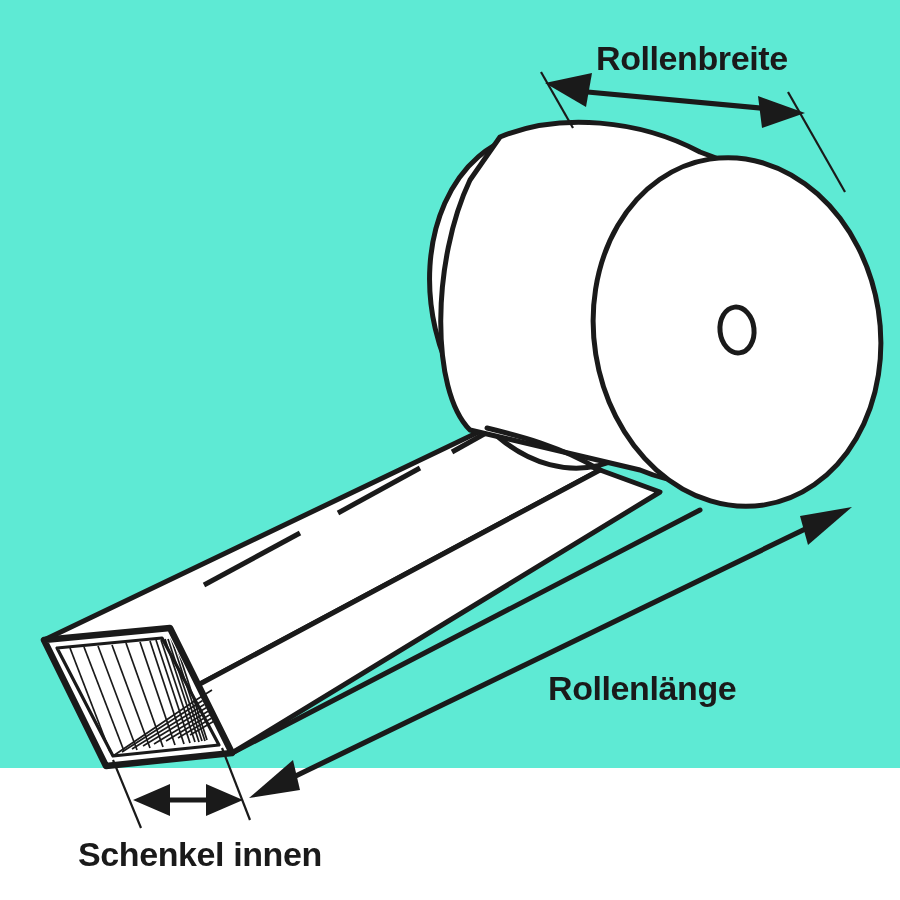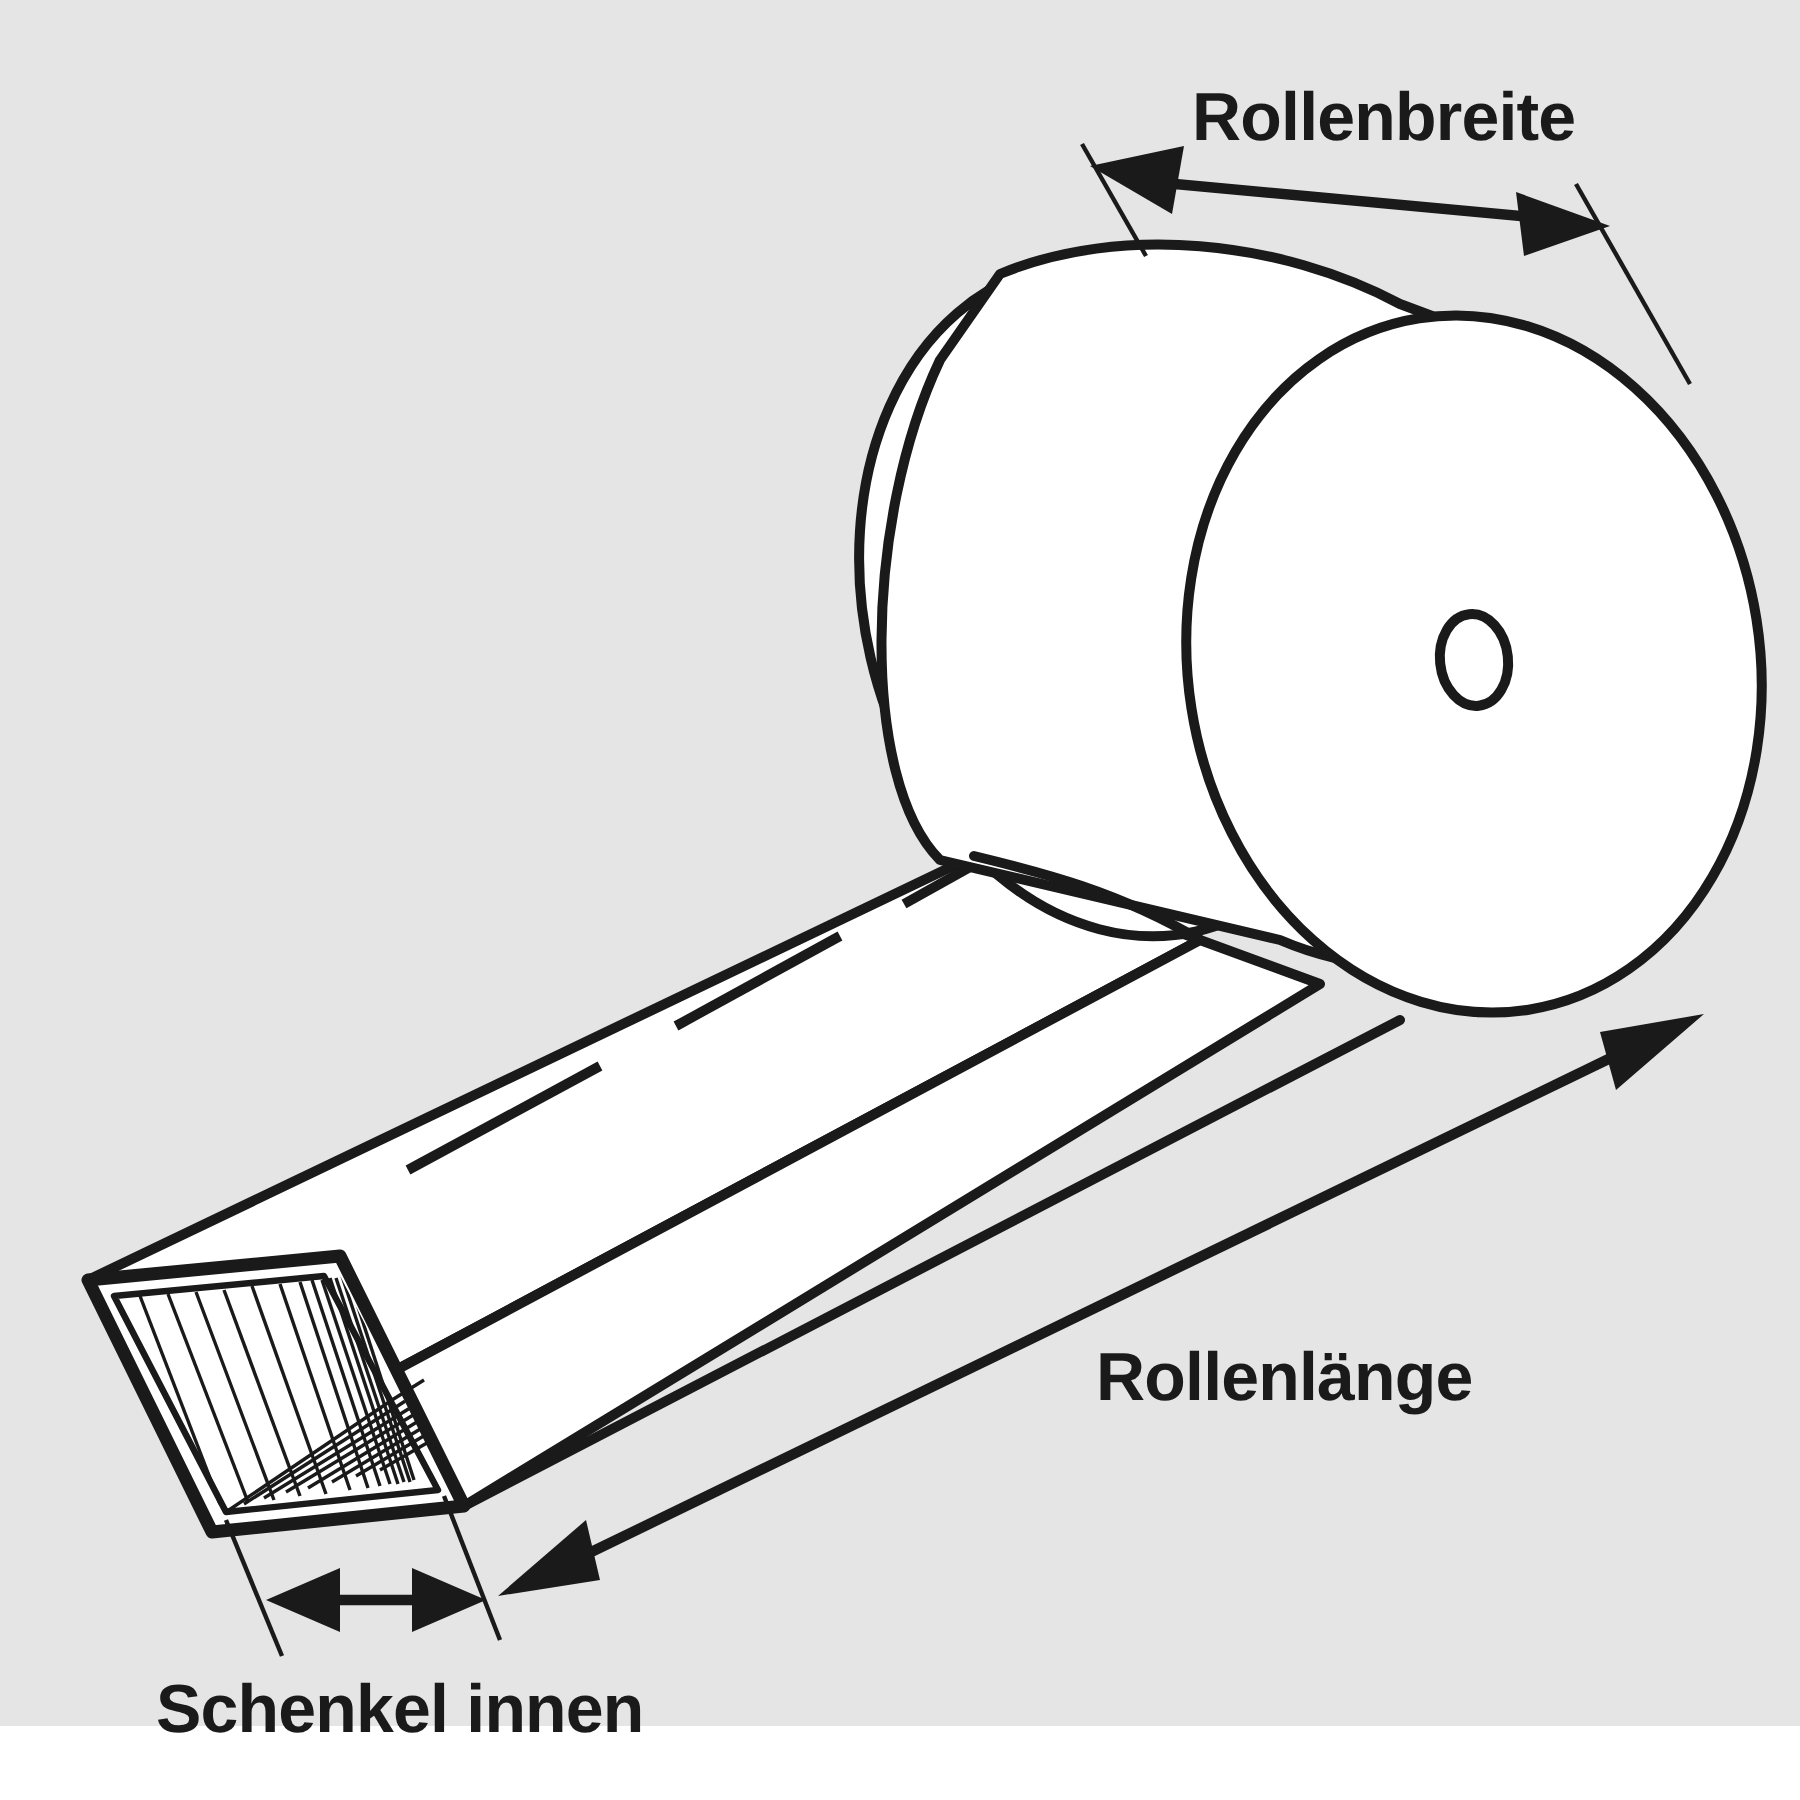--- a/index.html
+++ b/index.html
@@ -10,22 +10,22 @@
   }
   body {
     width: 900px;
     height: 900px;
     font-family: "Liberation Sans", sans-serif;
     overflow: hidden;
   }
   #diagram-root {
     position: relative;
     width: 900px;
-    height: 863px;
-    background: #e5e5e5;
+    height: 768px;
+    background: #5eead4;
   }
   #diagram-svg {
     display: block;
     width: 900px;
     height: 900px;
   }
   .dim-label {
     font-family: "Liberation Sans", sans-serif;
     font-weight: bold;
     font-size: 34px;

